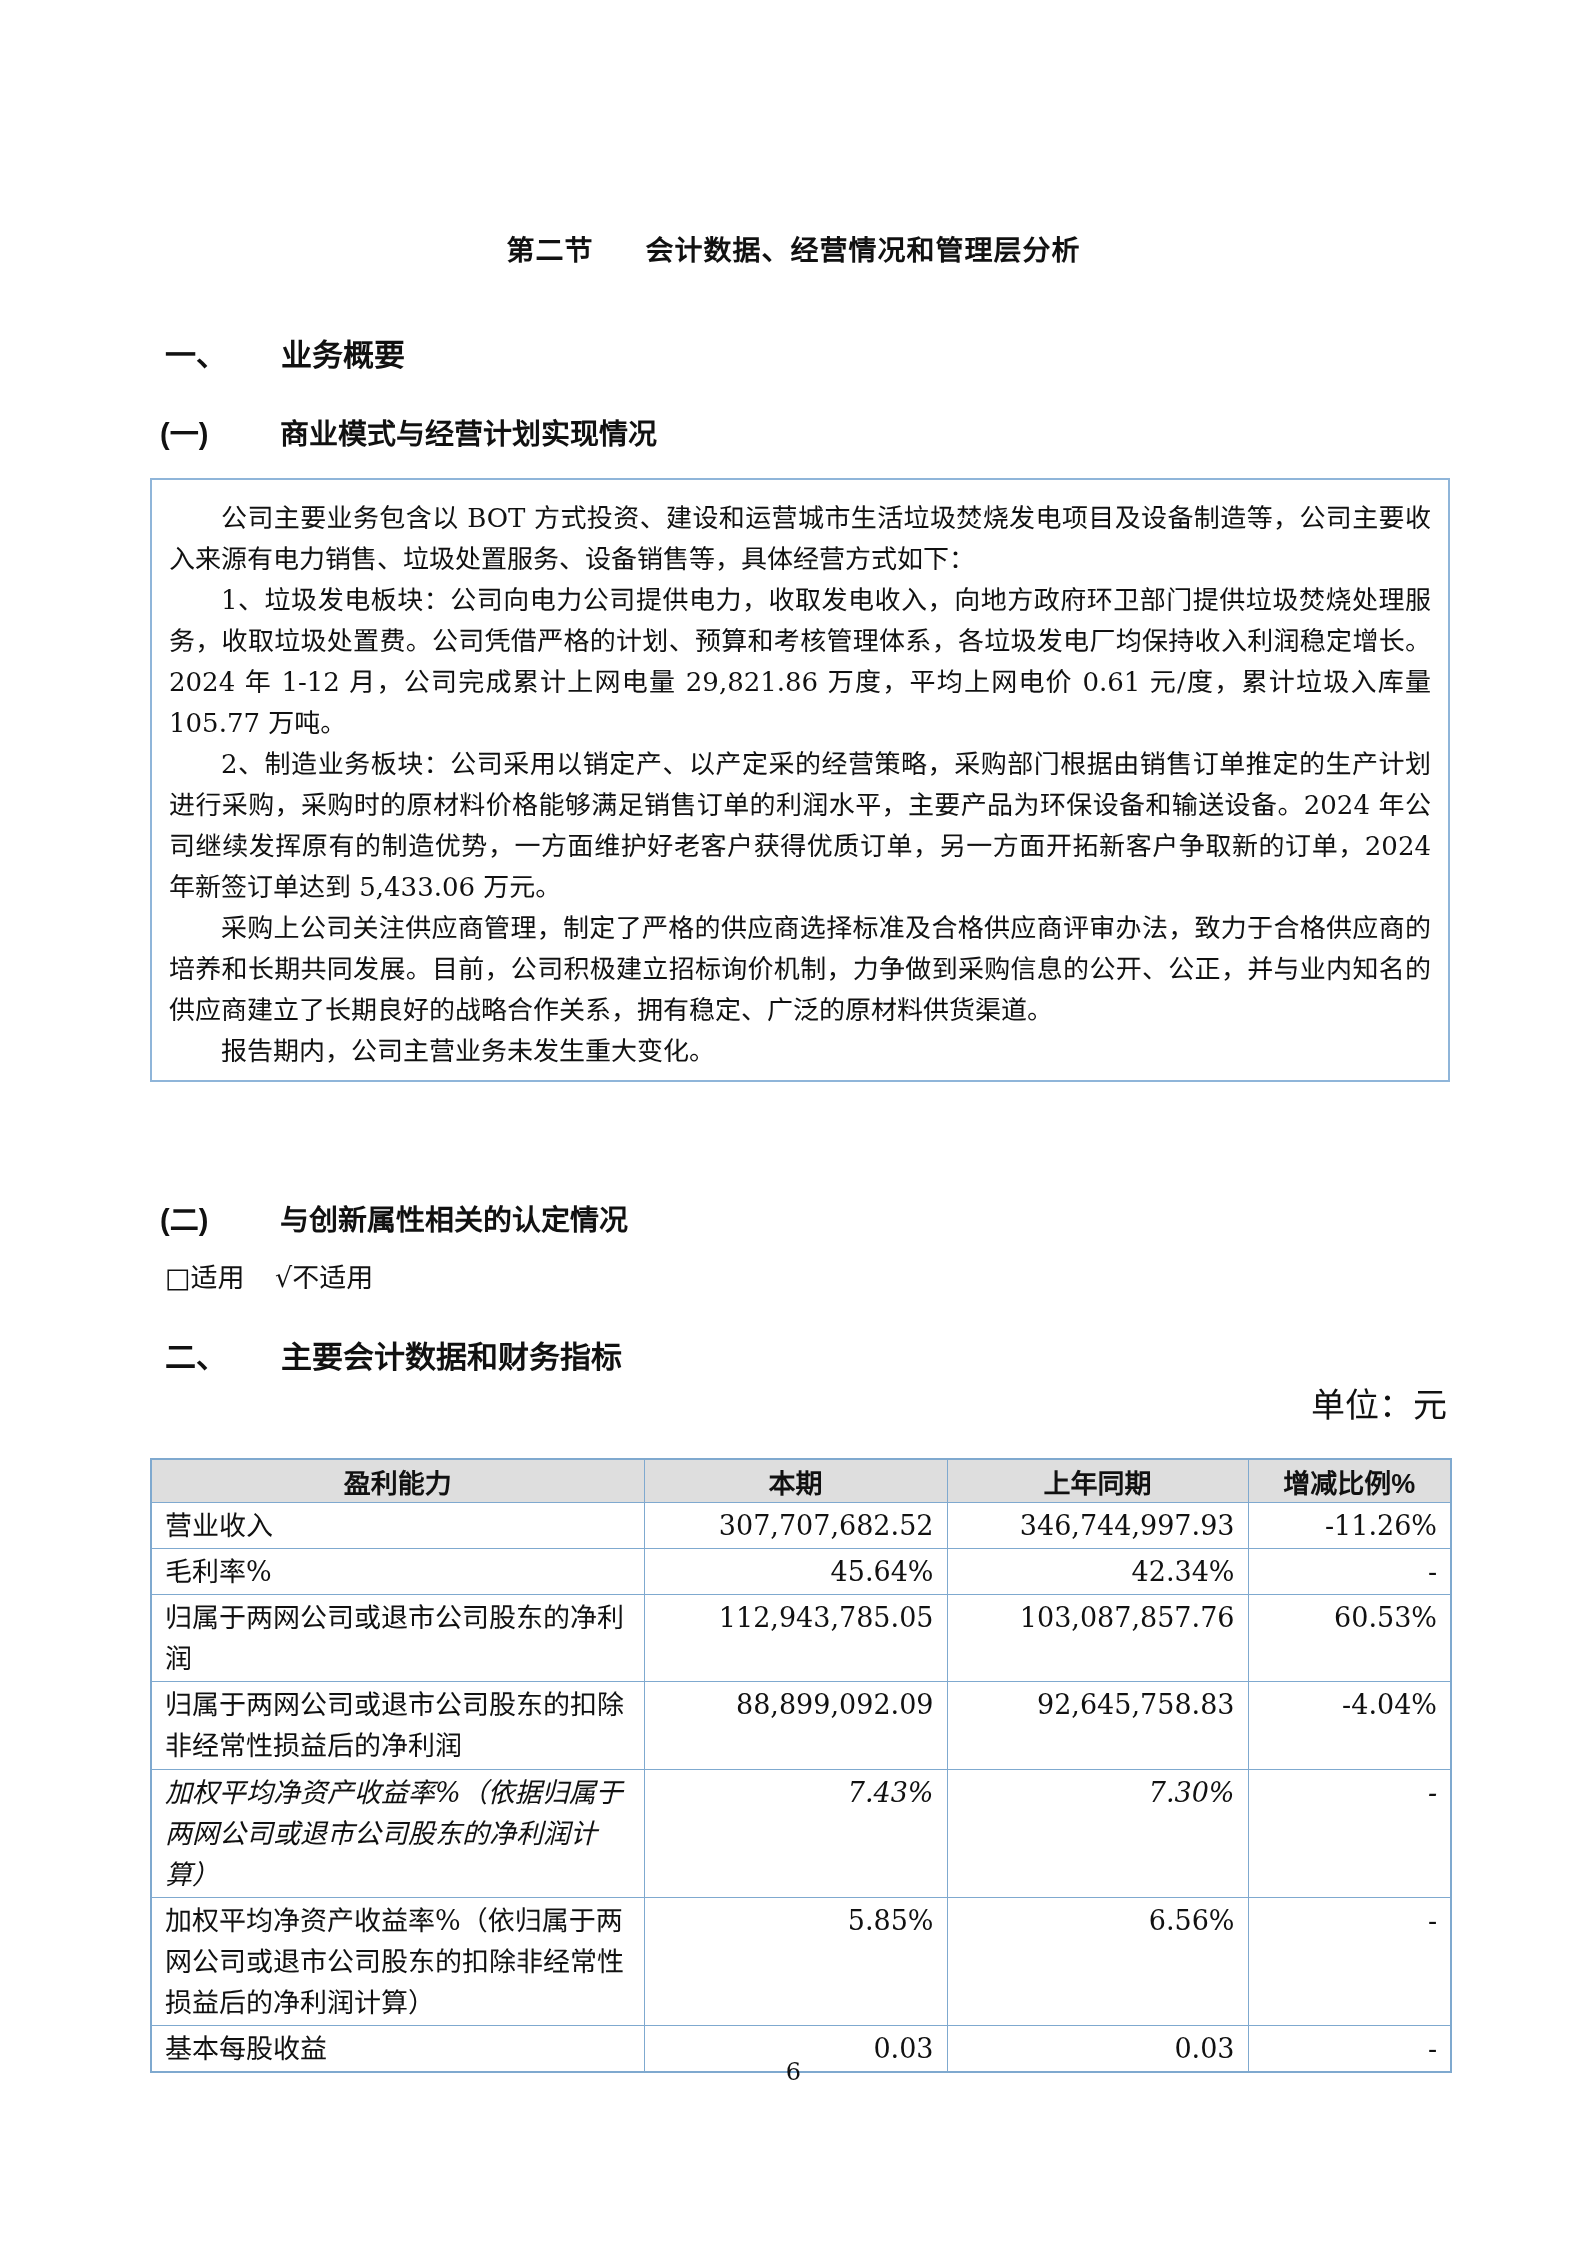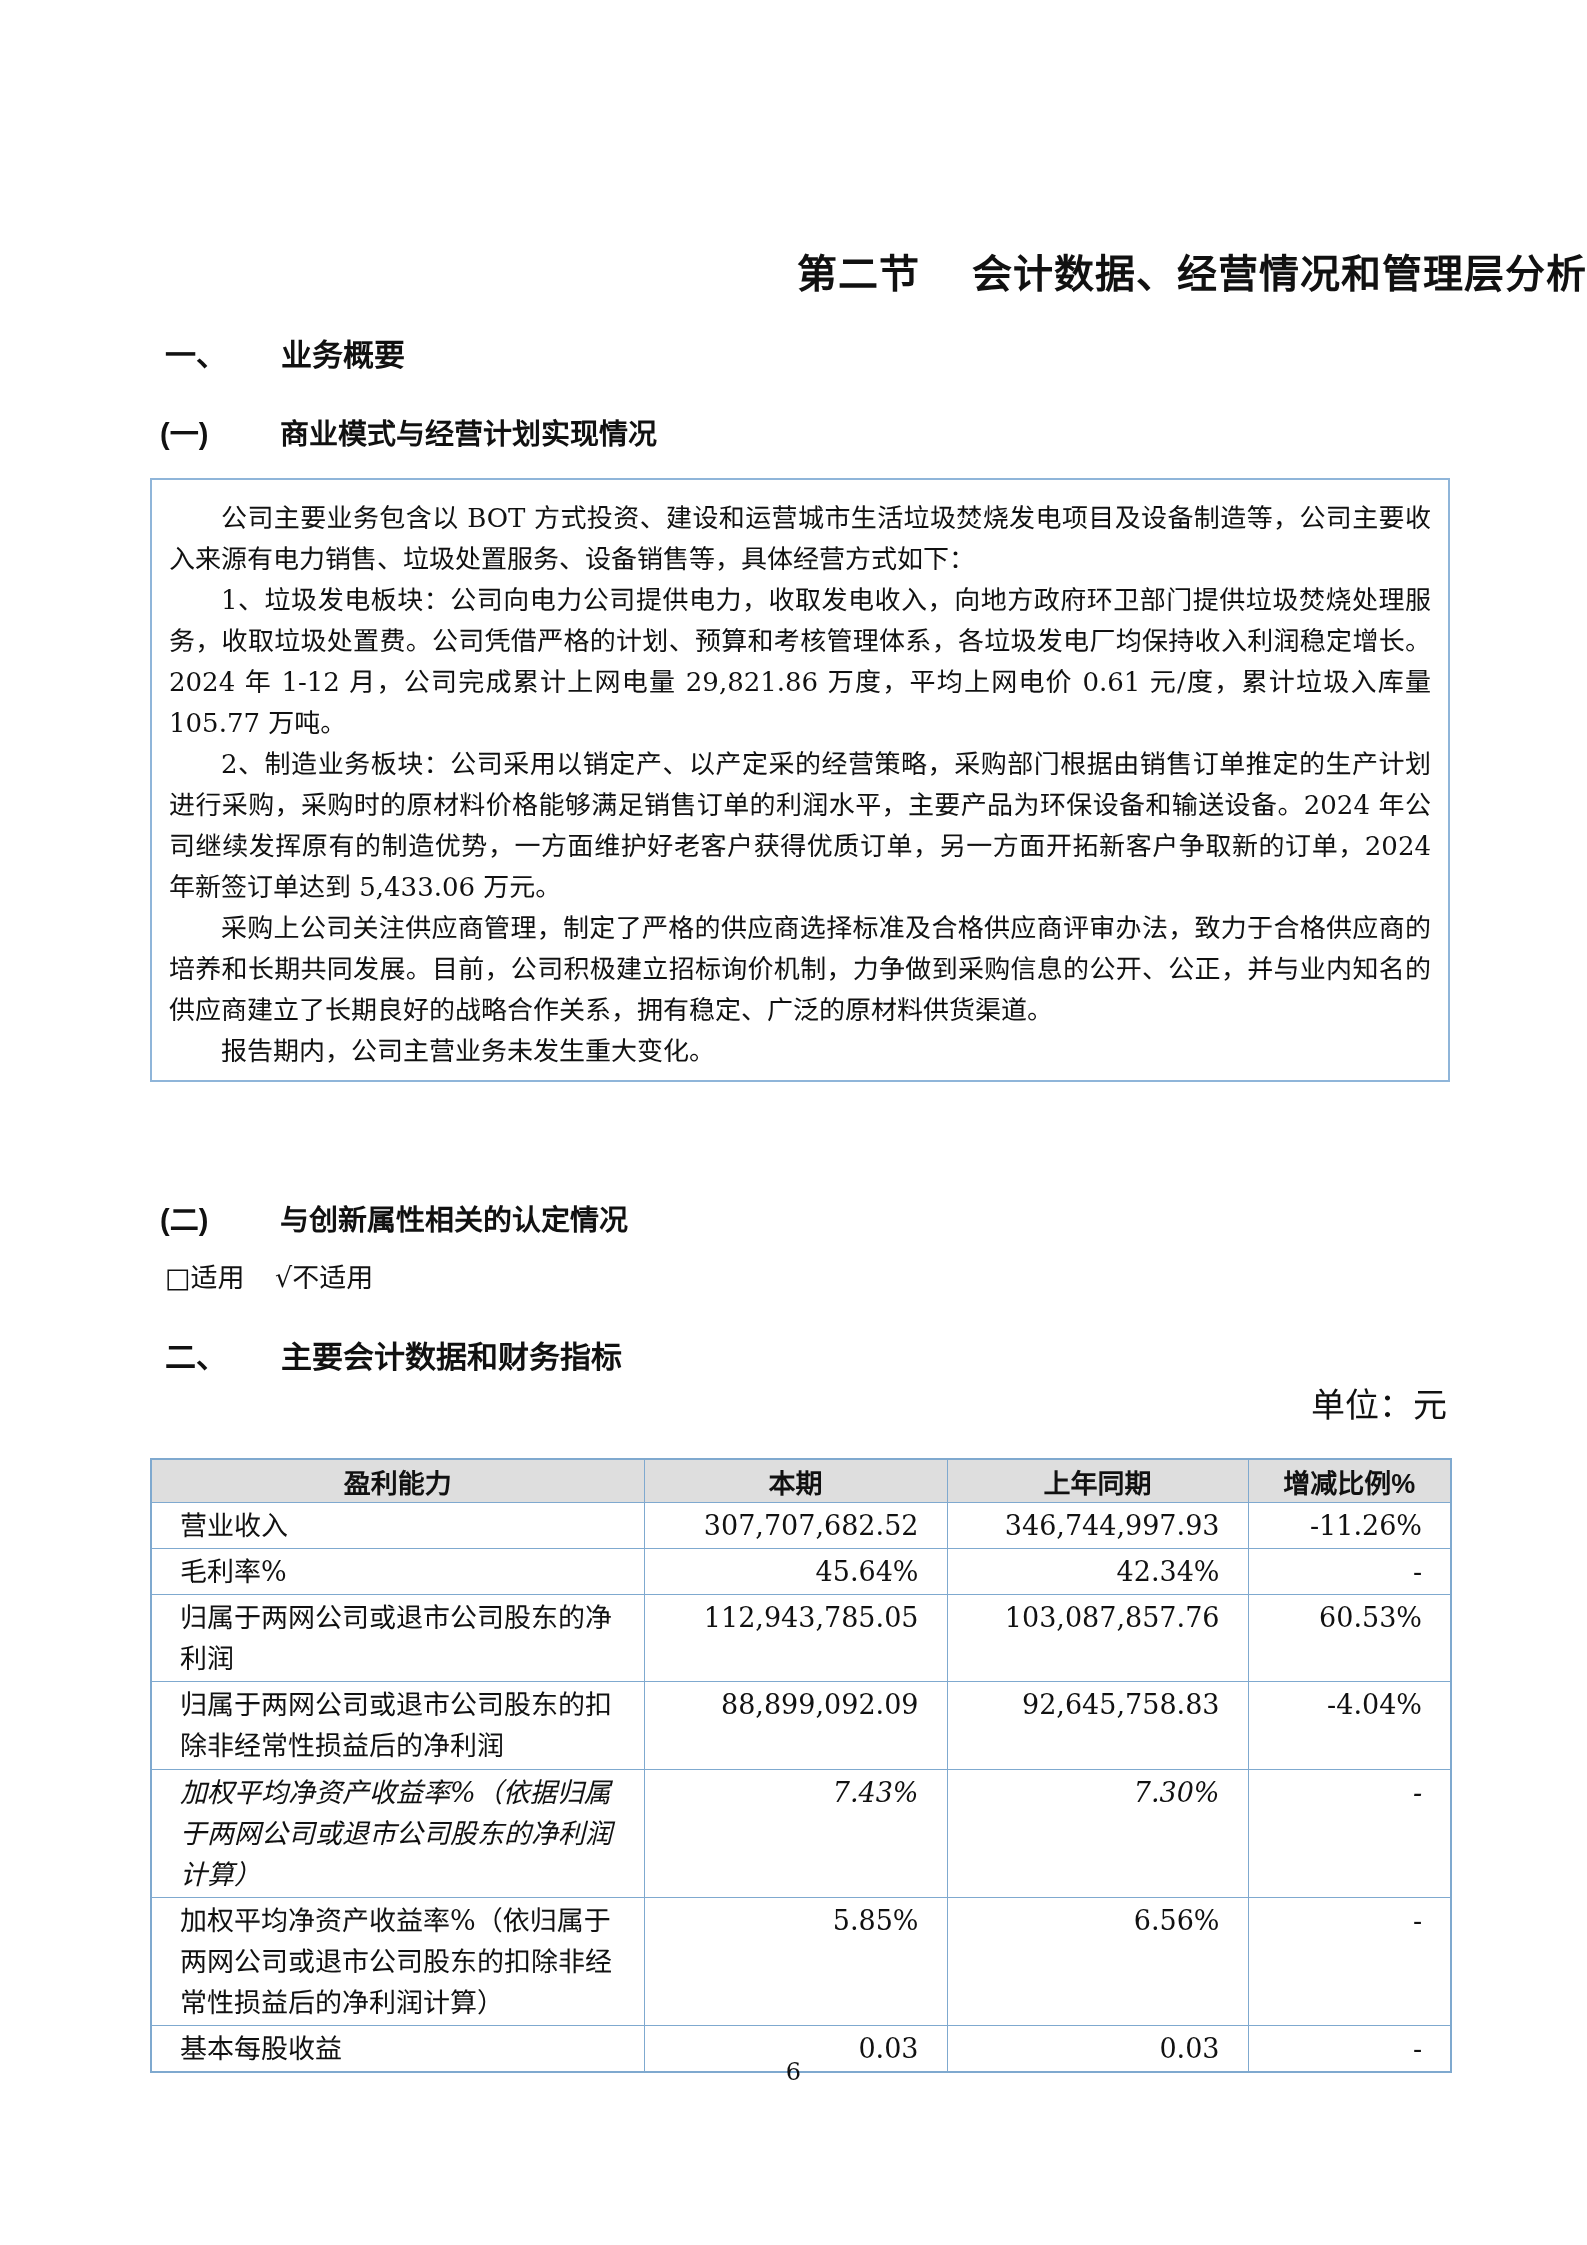--- a/index.html
+++ b/index.html
@@ -7,24 +7,24 @@
     position:relative;
     width:1587px;
     height:2245px;
     background:#ffffff;
     color:#111111;
     font-family:"DejaVu Serif","Liberation Serif",serif;
     overflow:hidden;
   }
   
   .doc-title{
-    position:absolute; top:242px; left:0; right:0;
-    text-align:right;
+    position:absolute; top:228px; left:0; right:0;
+    text-align:center;
     font-family:"Liberation Sans","DejaVu Sans",sans-serif;
-    font-weight:bold; font-size:40px; letter-spacing:1px;
+    font-weight:bold; font-size:28px; letter-spacing:1px;
     white-space:nowrap;
   }
   .doc-title .chapter{margin-right:52px;}
   .heading{
     position:absolute; left:165px;
     font-family:"Liberation Sans","DejaVu Sans",sans-serif;
     font-weight:bold; white-space:nowrap; display:flex;
   }
   .heading .h-num{display:inline-block;}
   .h1{top:330px; font-size:31px;}
@@ -78,21 +78,21 @@
     font-family:"Liberation Sans","DejaVu Sans",sans-serif;
     font-weight:bold; font-size:27px;
     height:42px; text-align:center; vertical-align:middle;
     border:1.5px solid #7FA9CF;
     padding:0 18px;
   }
   table.fin td{
     font-size:27px; line-height:41px;
     vertical-align:top;
     border:1.5px solid #7FA9CF;
-    padding:2px 28px;
+    padding:2px 13px;
     font-family:"DejaVu Serif","Liberation Serif",serif;
     overflow:hidden;
   }
   table.fin td.lbl{text-align:left;}
   table.fin td.num{text-align:right;}
   tr.r-s{height:45px;}
   tr.r-m1{height:84px;}
   tr.r-m2{height:88px;}
   tr.r-l1{height:128px;font-style:italic;}
   tr.r-l2{height:124px;}

